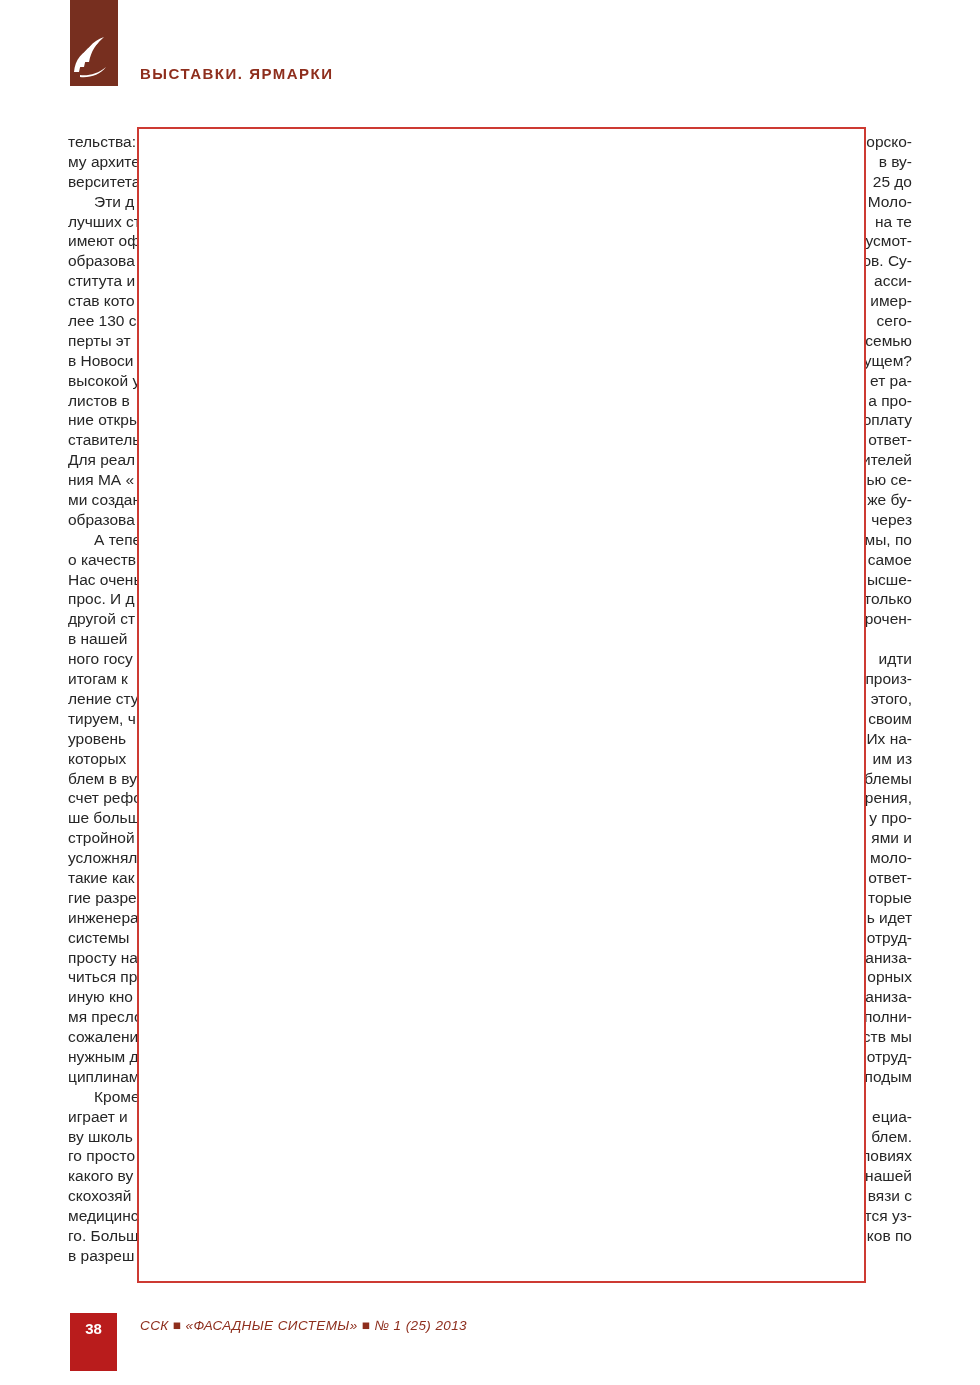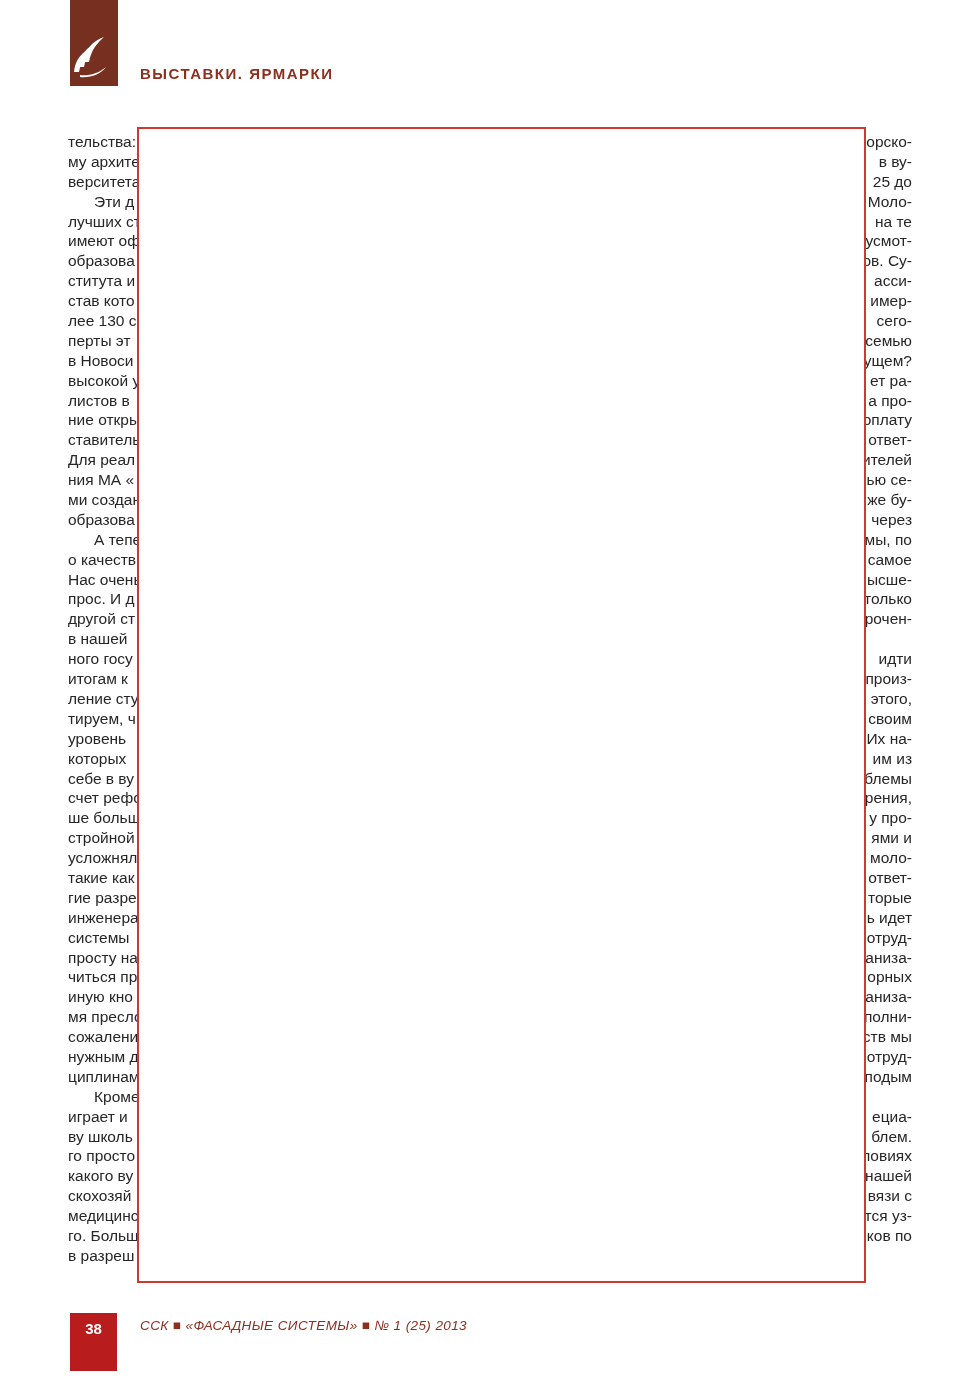--- a/index.html
+++ b/index.html
@@ -189,21 +189,21 @@
       </div>
       <div class="line">
         <span class="frag-left">уровень</span>
         <span class="frag-right">Их на-</span>
       </div>
       <div class="line">
         <span class="frag-left">которых</span>
         <span class="frag-right">им из</span>
       </div>
       <div class="line">
-        <span class="frag-left">себе в ву</span>
+        <span class="frag-left">блем в ву</span>
         <span class="frag-right">блемы</span>
       </div>
       <div class="line">
         <span class="frag-left">счет рефо</span>
         <span class="frag-right">рения,</span>
       </div>
       <div class="line">
         <span class="frag-left">ше больш</span>
         <span class="frag-right">у про-</span>
       </div>

